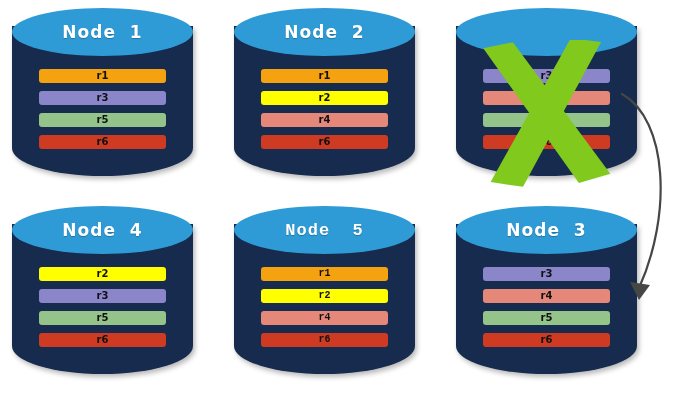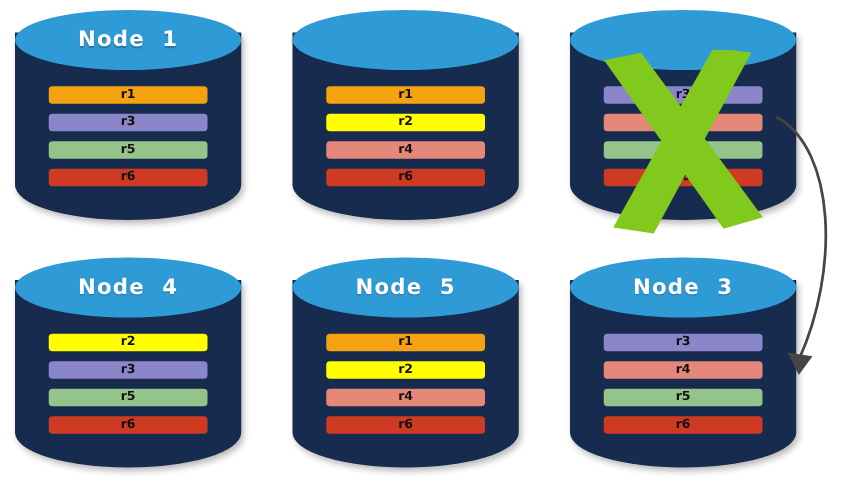--- a/index.html
+++ b/index.html
@@ -116,20 +116,21 @@
       <div class="bars">
         <div class="bar" style="background: rgb(245, 162, 17);">r1</div>
         <div class="bar" style="background: rgb(139, 133, 201);">r3</div>
         <div class="bar" style="background: rgb(148, 196, 138);">r5</div>
         <div class="bar" style="background: rgb(206, 59, 34);">r6</div>
       </div>
     </div>
     <div class="node" style="left: 234px; top: 8px;">
       <div class="cyl-body"></div>
       <div class="cyl-top"></div>
+      <div class="cyl-label">Node  2</div>
       <div class="bars">
         <div class="bar" style="background: rgb(245, 162, 17);">r1</div>
         <div class="bar" style="background: rgb(255, 255, 0);">r2</div>
         <div class="bar" style="background: rgb(229, 136, 122);">r4</div>
         <div class="bar" style="background: rgb(206, 59, 34);">r6</div>
       </div>
     </div>
     <div class="node" style="left: 456px; top: 8px;">
       <div class="cyl-body"></div>
       <div class="cyl-top"></div>
@@ -150,21 +151,21 @@
       <div class="cyl-body"></div>
       <div class="cyl-top"></div>
       <div class="cyl-label">Node  4</div>
       <div class="bars">
         <div class="bar" style="background: rgb(255, 255, 0);">r2</div>
         <div class="bar" style="background: rgb(139, 133, 201);">r3</div>
         <div class="bar" style="background: rgb(148, 196, 138);">r5</div>
         <div class="bar" style="background: rgb(206, 59, 34);">r6</div>
       </div>
     </div>
-    <div class="node" style="left: 234px; top: 206px;">
+    <div class="node" style="left: 234px; top: 206px; font-family: Liberation Mono, monospace;">
       <div class="cyl-body"></div>
       <div class="cyl-top"></div>
       <div class="cyl-label">Node  5</div>
       <div class="bars">
         <div class="bar" style="background: rgb(245, 162, 17);">r1</div>
         <div class="bar" style="background: rgb(255, 255, 0);">r2</div>
         <div class="bar" style="background: rgb(229, 136, 122);">r4</div>
         <div class="bar" style="background: rgb(206, 59, 34);">r6</div>
       </div>
     </div>

